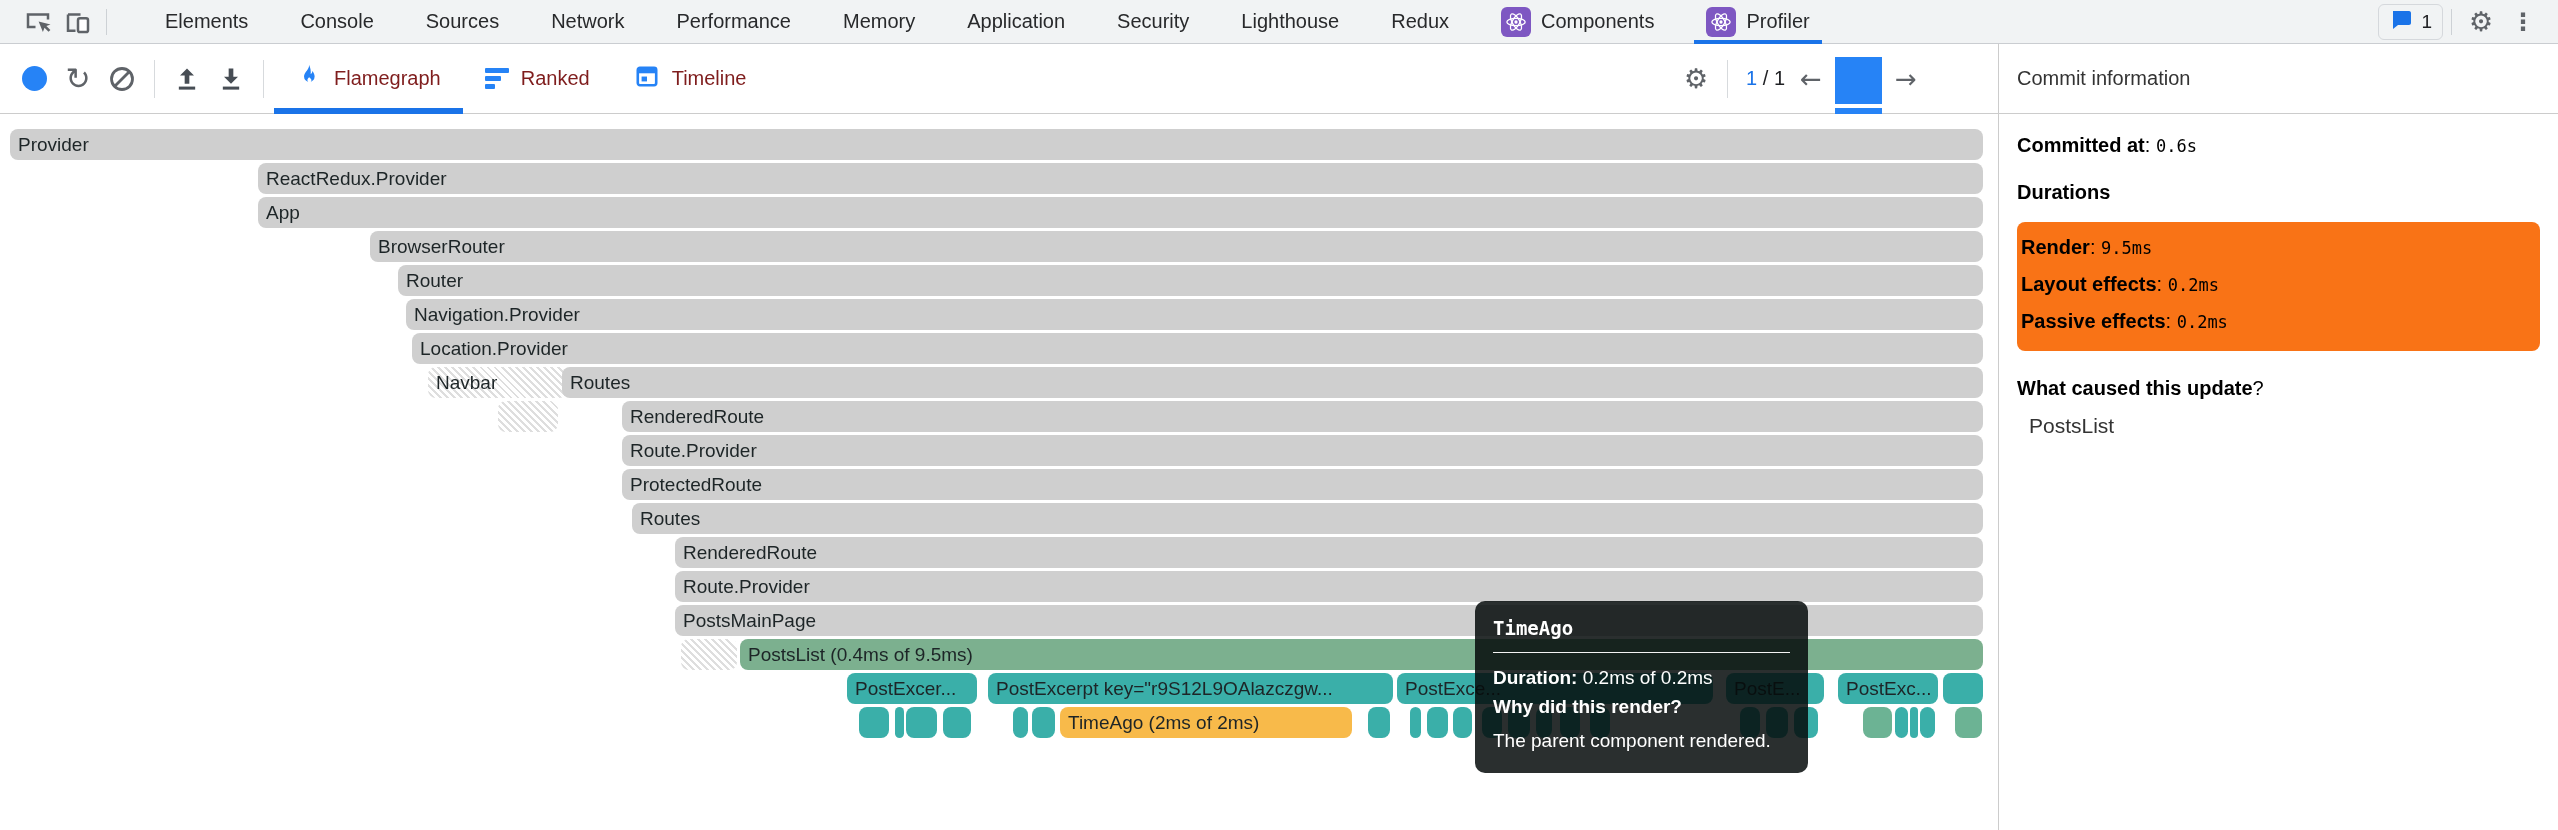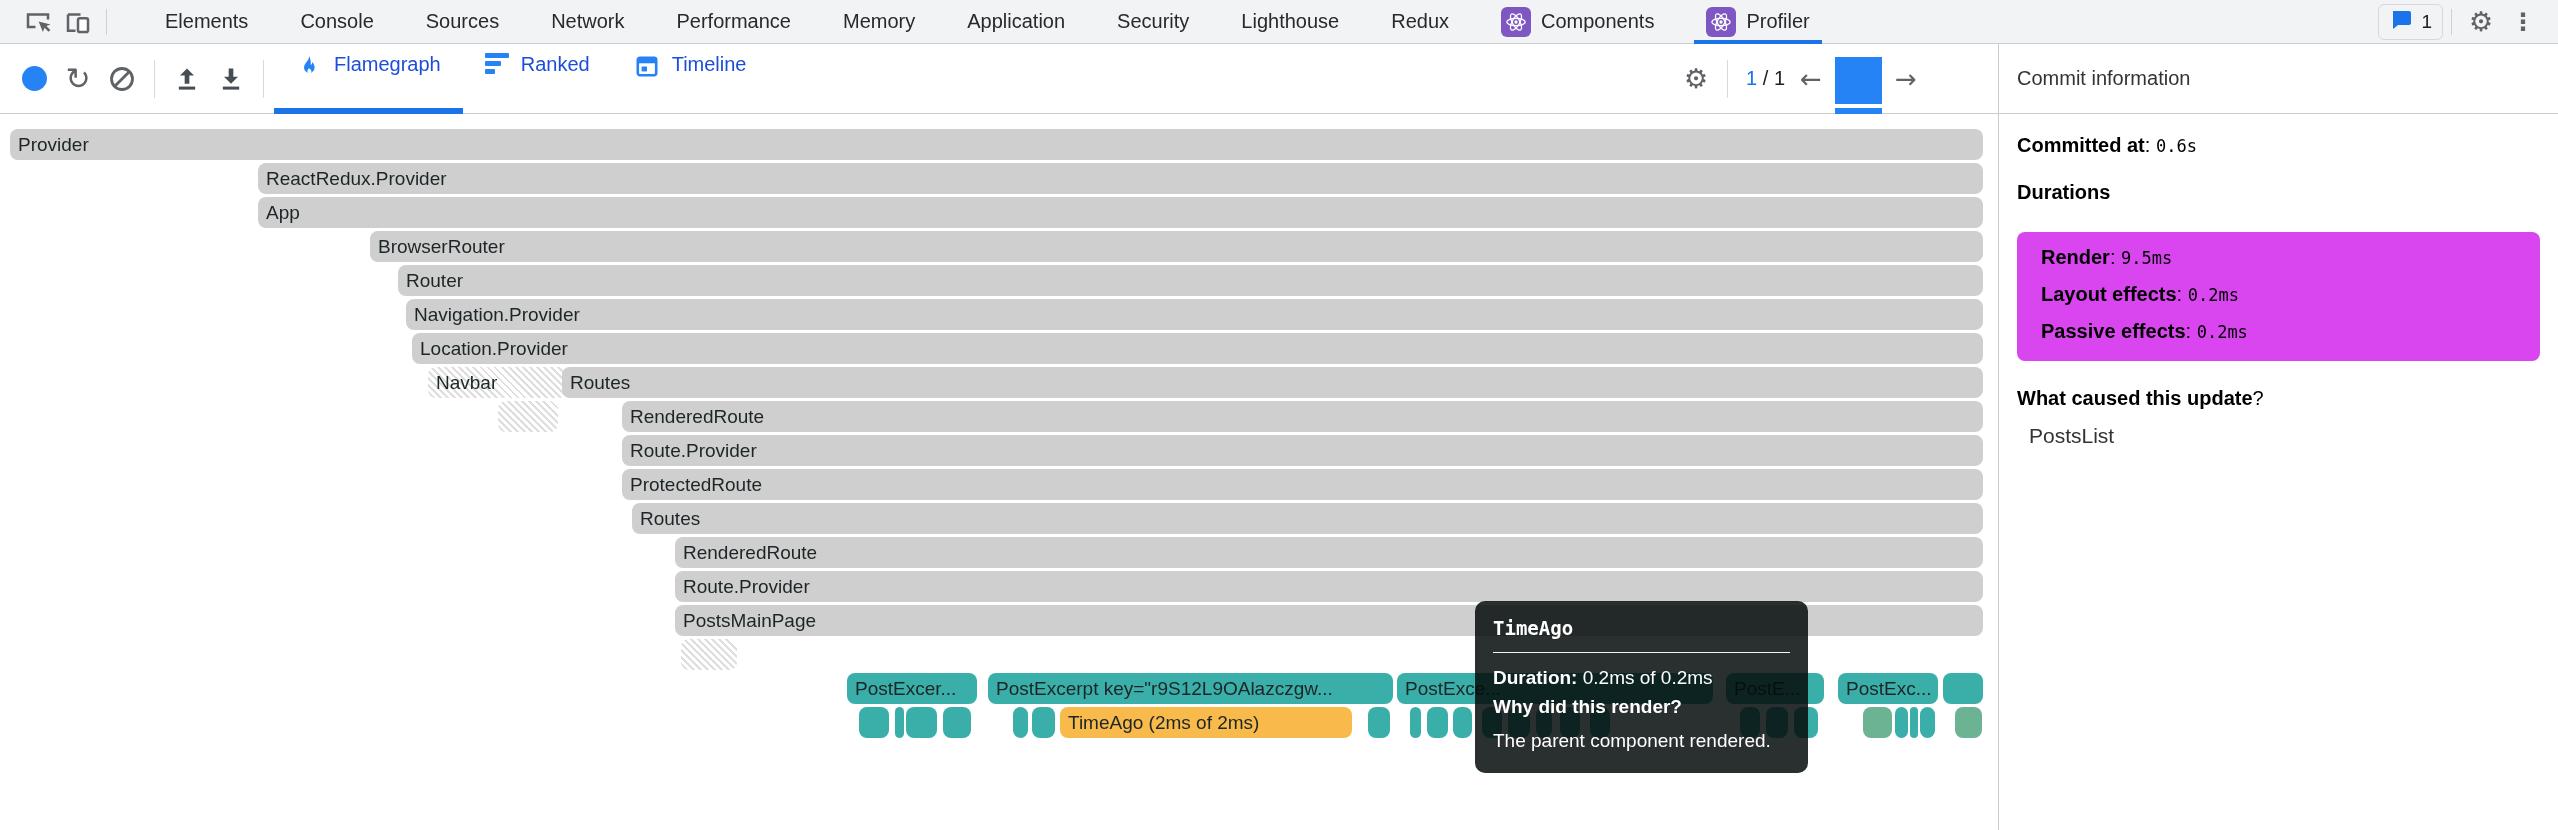--- a/index.html
+++ b/index.html
@@ -31,22 +31,22 @@
   .toprow{position:absolute;left:0;top:44px;width:2558px;height:70px;display:flex;}
   .toolbar{width:1998px;height:70px;background:#fff;border-bottom:1px solid #ccc;
            box-sizing:border-box;display:flex;align-items:center;}
   .sidehead{width:560px;height:70px;background:#fff;border-bottom:1px solid #ccc;
             border-left:1px solid #ccc;box-sizing:border-box;display:flex;align-items:center;
             padding-left:18px;font-size:20px;color:#333;}
   .tbtn{width:40px;height:40px;display:flex;align-items:center;justify-content:center;cursor:pointer;margin:0 2px;}
   .recdot{width:25px;height:25px;border-radius:50%;background:var(--iconblue);}
   .tsep{width:1px;height:38px;background:#d7dadd;margin:0 10px;}
   .views{display:flex;height:70px;align-items:stretch;}
-  .view{position:relative;display:flex;gap:12px;padding:9px 22px;
-        font-size:20px;color:#1d4ed8;cursor:pointer;white-space:nowrap;}
+  .view{position:relative;display:flex;align-items:center;gap:12px;padding:9px 22px;
+        font-size:20px;color:#7f1d1d;cursor:pointer;white-space:nowrap;}
   .viewline{position:absolute;left:0;right:0;bottom:0;height:6px;background:var(--accent);}
   .rankedico{display:flex;flex-direction:column;gap:3px;}
   .rankedico i{display:block;height:5px;background:var(--iconblue);border-radius:1px;}
   .spacer{flex:1;}
   .commitnav{display:flex;align-items:center;margin-right:74px;}
   .fract{font-size:20px;margin:0 8px;white-space:pre;}
   .fract .cur{color:var(--accent);}
   .navarrow{font-family:"DejaVu Sans",sans-serif;font-size:26px;color:#5f6368;
             width:36px;text-align:center;cursor:pointer;}
   .commitbars{position:relative;width:47px;height:70px;margin:0 6px;cursor:pointer;}
@@ -65,21 +65,21 @@
   .c-green2{background:var(--bargreenlight);}
   .c-hatch{background:repeating-linear-gradient(45deg,#ffffff 0 3px,#dedede 3px 5px);}
 
   
   .sidepanel{position:absolute;left:1998px;top:114px;width:560px;height:716px;
              border-left:1px solid #ccc;box-sizing:border-box;background:#fff;
              padding:20px 16px 0 18px;font-size:20px;color:#000;}
   .sp-line{margin-bottom:24px;}
   .sp-line b{font-weight:bold;}
   .mono{font-family:"DejaVu Sans Mono",monospace;font-size:17px;}
-  .durbox{background:#d946ef;border-radius:8px;padding:14px 24px;margin:28px 2px 26px 0;}
+  .durbox{background:#f97316;border-radius:8px;padding:14px 4px;margin:18px 2px 26px 0;}
   .durbox .sp-line{margin-bottom:14px;}
   .durbox .sp-line:last-child{margin-bottom:4px;}
   .cause-item{margin:14px 0 0 12px;font-size:21px;color:#333;cursor:pointer;}
 
   
   .tooltip{position:absolute;left:1475px;top:601px;width:333px;box-sizing:border-box;
            background:var(--tooltipbg);border-radius:10px;padding:16px 18px 14px 18px;
            color:#fff;font-size:19px;z-index:10;}
   .tooltip .ttitle{font-family:"DejaVu Sans Mono",monospace;font-weight:bold;font-size:19px;}
   .tooltip hr{border:none;border-top:1px solid rgba(255,255,255,0.95);margin:13px 0 14px 0;}
@@ -263,20 +263,21 @@
       <div class="fbar c-gray" style="left: 562px; top: 253px; width: 1421px;">Routes</div>
       <div class="fbar c-hatch" style="left: 498px; top: 287px; width: 60px;"></div>
       <div class="fbar c-gray" style="left: 622px; top: 287px; width: 1361px;">RenderedRoute</div>
       <div class="fbar c-gray" style="left: 622px; top: 321px; width: 1361px;">Route.Provider</div>
       <div class="fbar c-gray" style="left: 622px; top: 355px; width: 1361px;">ProtectedRoute</div>
       <div class="fbar c-gray" style="left: 632px; top: 389px; width: 1351px;">Routes</div>
       <div class="fbar c-gray" style="left: 675px; top: 423px; width: 1308px;">RenderedRoute</div>
       <div class="fbar c-gray" style="left: 675px; top: 457px; width: 1308px;">Route.Provider</div>
       <div class="fbar c-gray" style="left: 675px; top: 491px; width: 1308px;">PostsMainPage</div>
       <div class="fbar c-hatch" style="left: 681px; top: 525px; width: 56px;"></div>
+      <div class="fbar c-green" style="left: 740px; top: 525px; width: 1243px;">PostsList (0.4ms of 9.5ms)</div>
       <div class="fbar c-teal" style="left: 847px; top: 559px; width: 130px;">PostExcer...</div>
       <div class="fbar c-teal" style="left: 988px; top: 559px; width: 405px;">PostExcerpt key="r9S12L9OAlazczgw...</div>
       <div class="fbar c-teal" style="left: 1397px; top: 559px; width: 316px;">PostExce...</div>
       <div class="fbar c-teal" style="left: 1726px; top: 559px; width: 98px;">PostE...</div>
       <div class="fbar c-teal" style="left: 1838px; top: 559px; width: 100px;">PostExc...</div>
       <div class="fbar c-teal" style="left: 1943px; top: 559px; width: 40px;"></div>
       <div class="fbar c-teal" style="left: 859px; top: 593px; width: 30px;"></div>
       <div class="fbar c-teal" style="left: 895px; top: 593px; width: 9px;"></div>
       <div class="fbar c-teal" style="left: 906px; top: 593px; width: 31px;"></div>
       <div class="fbar c-teal" style="left: 943px; top: 593px; width: 28px;"></div>

